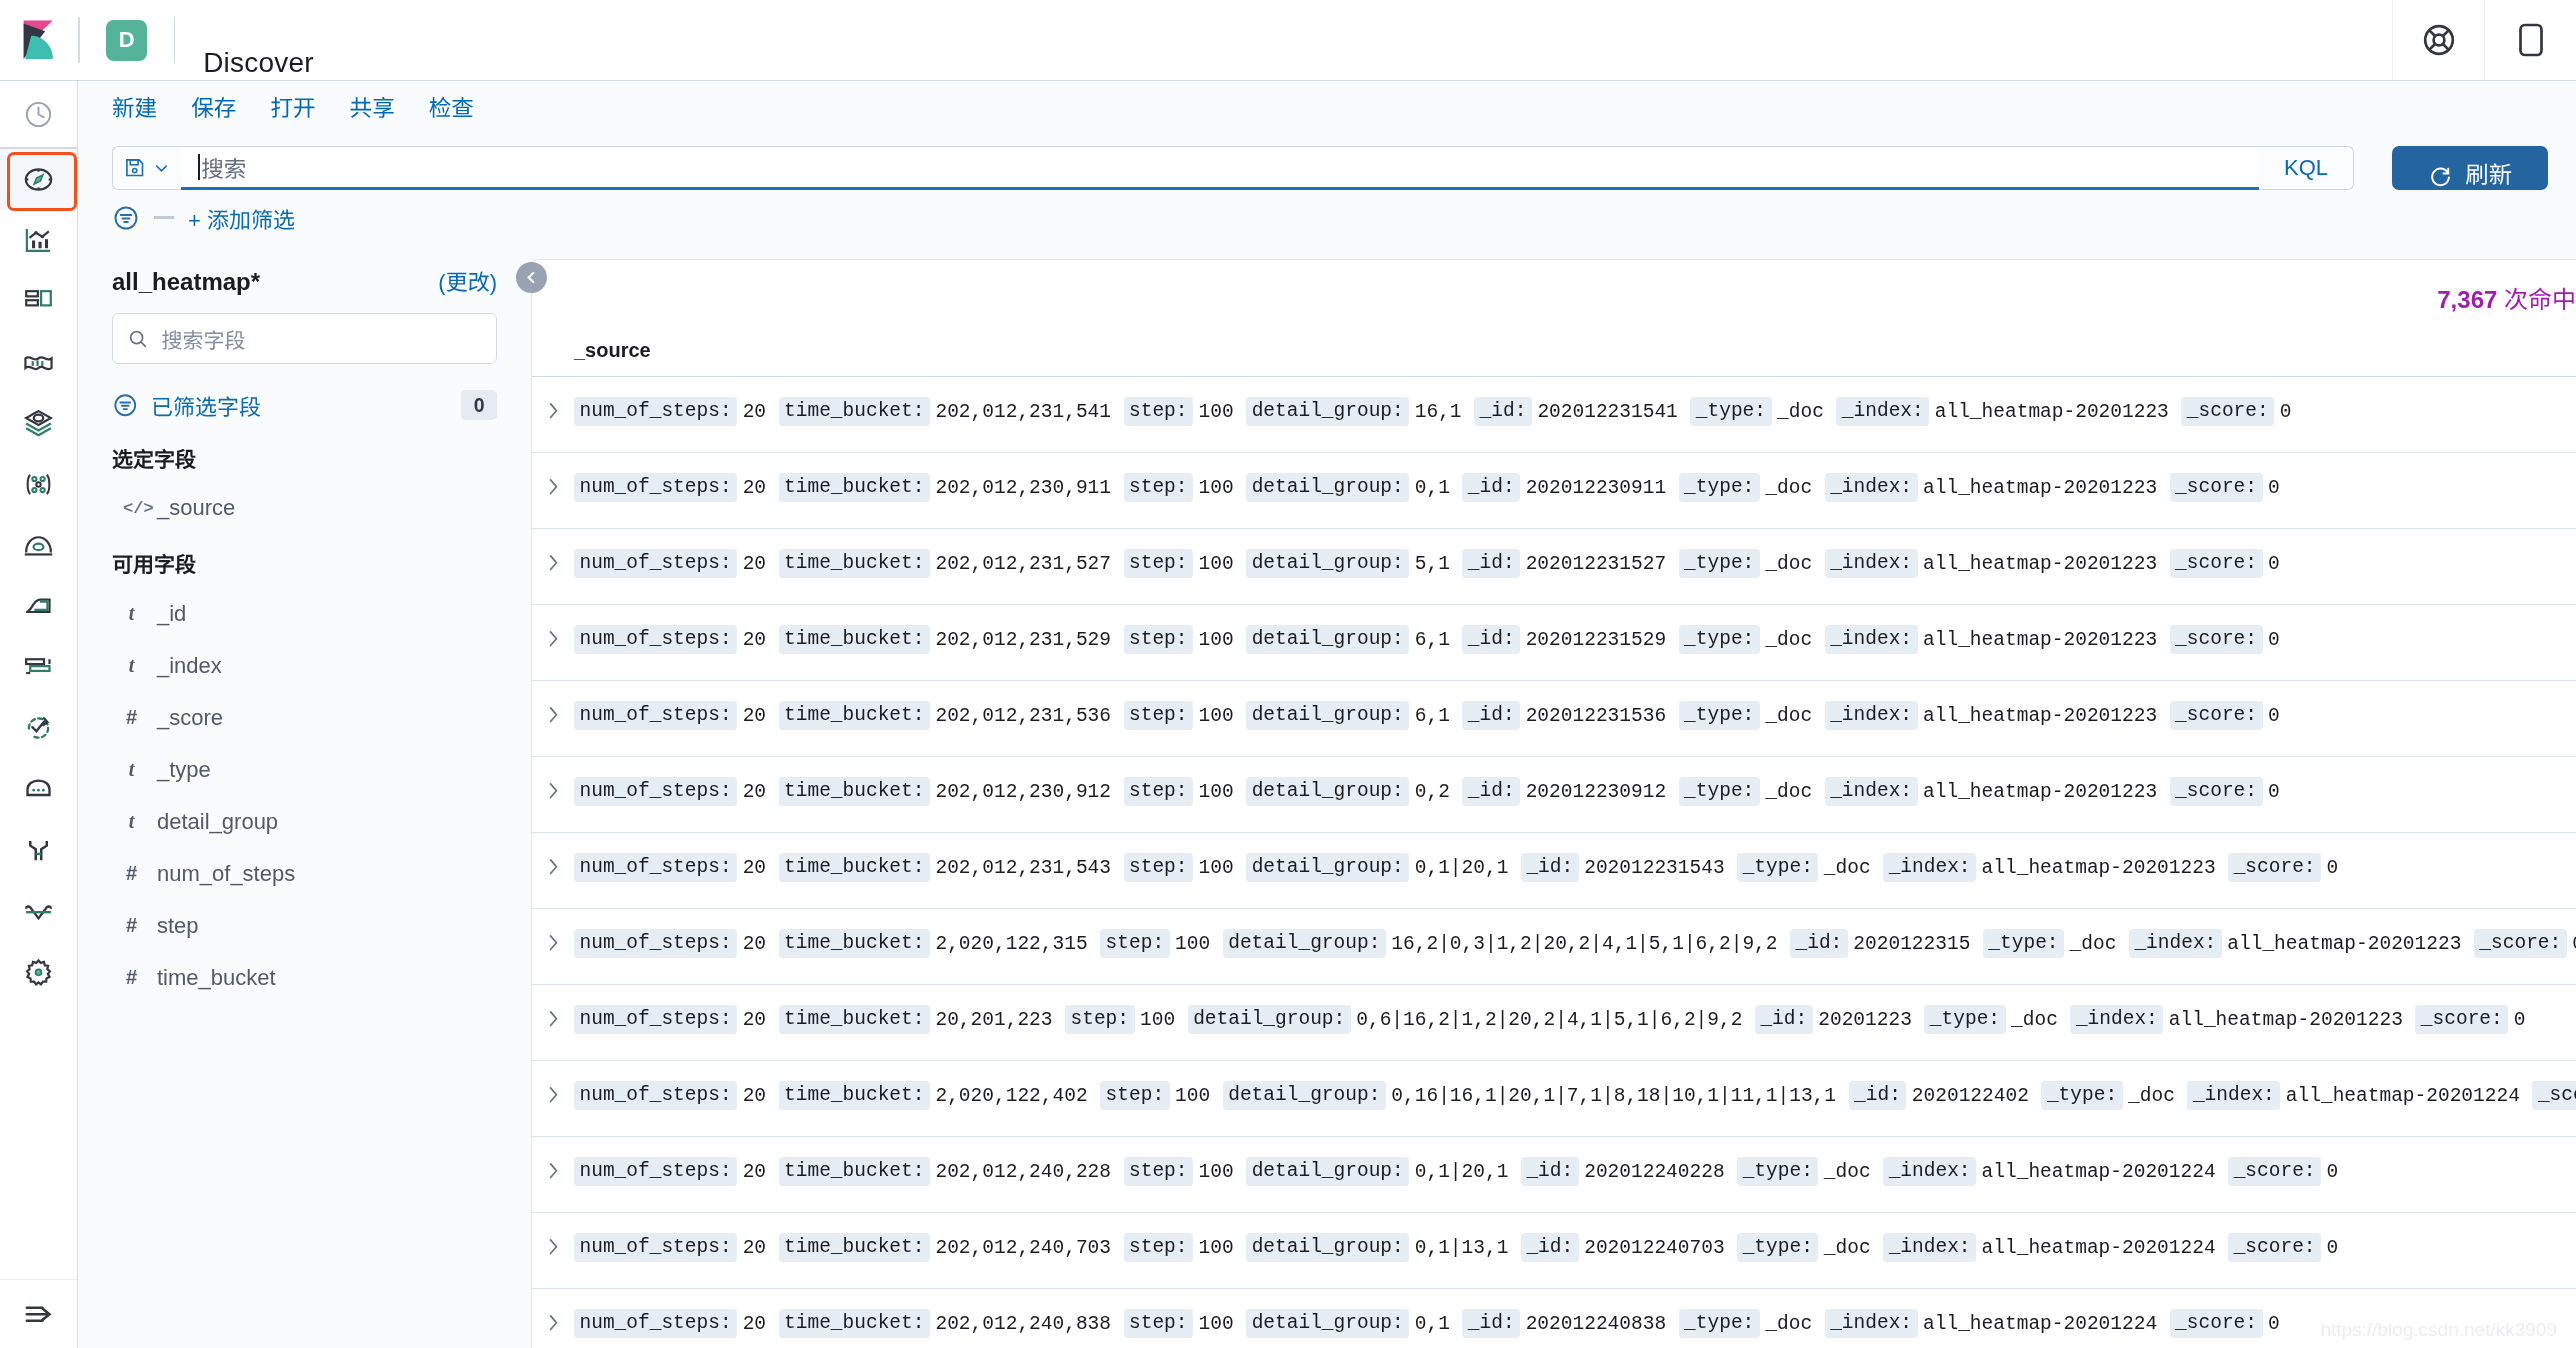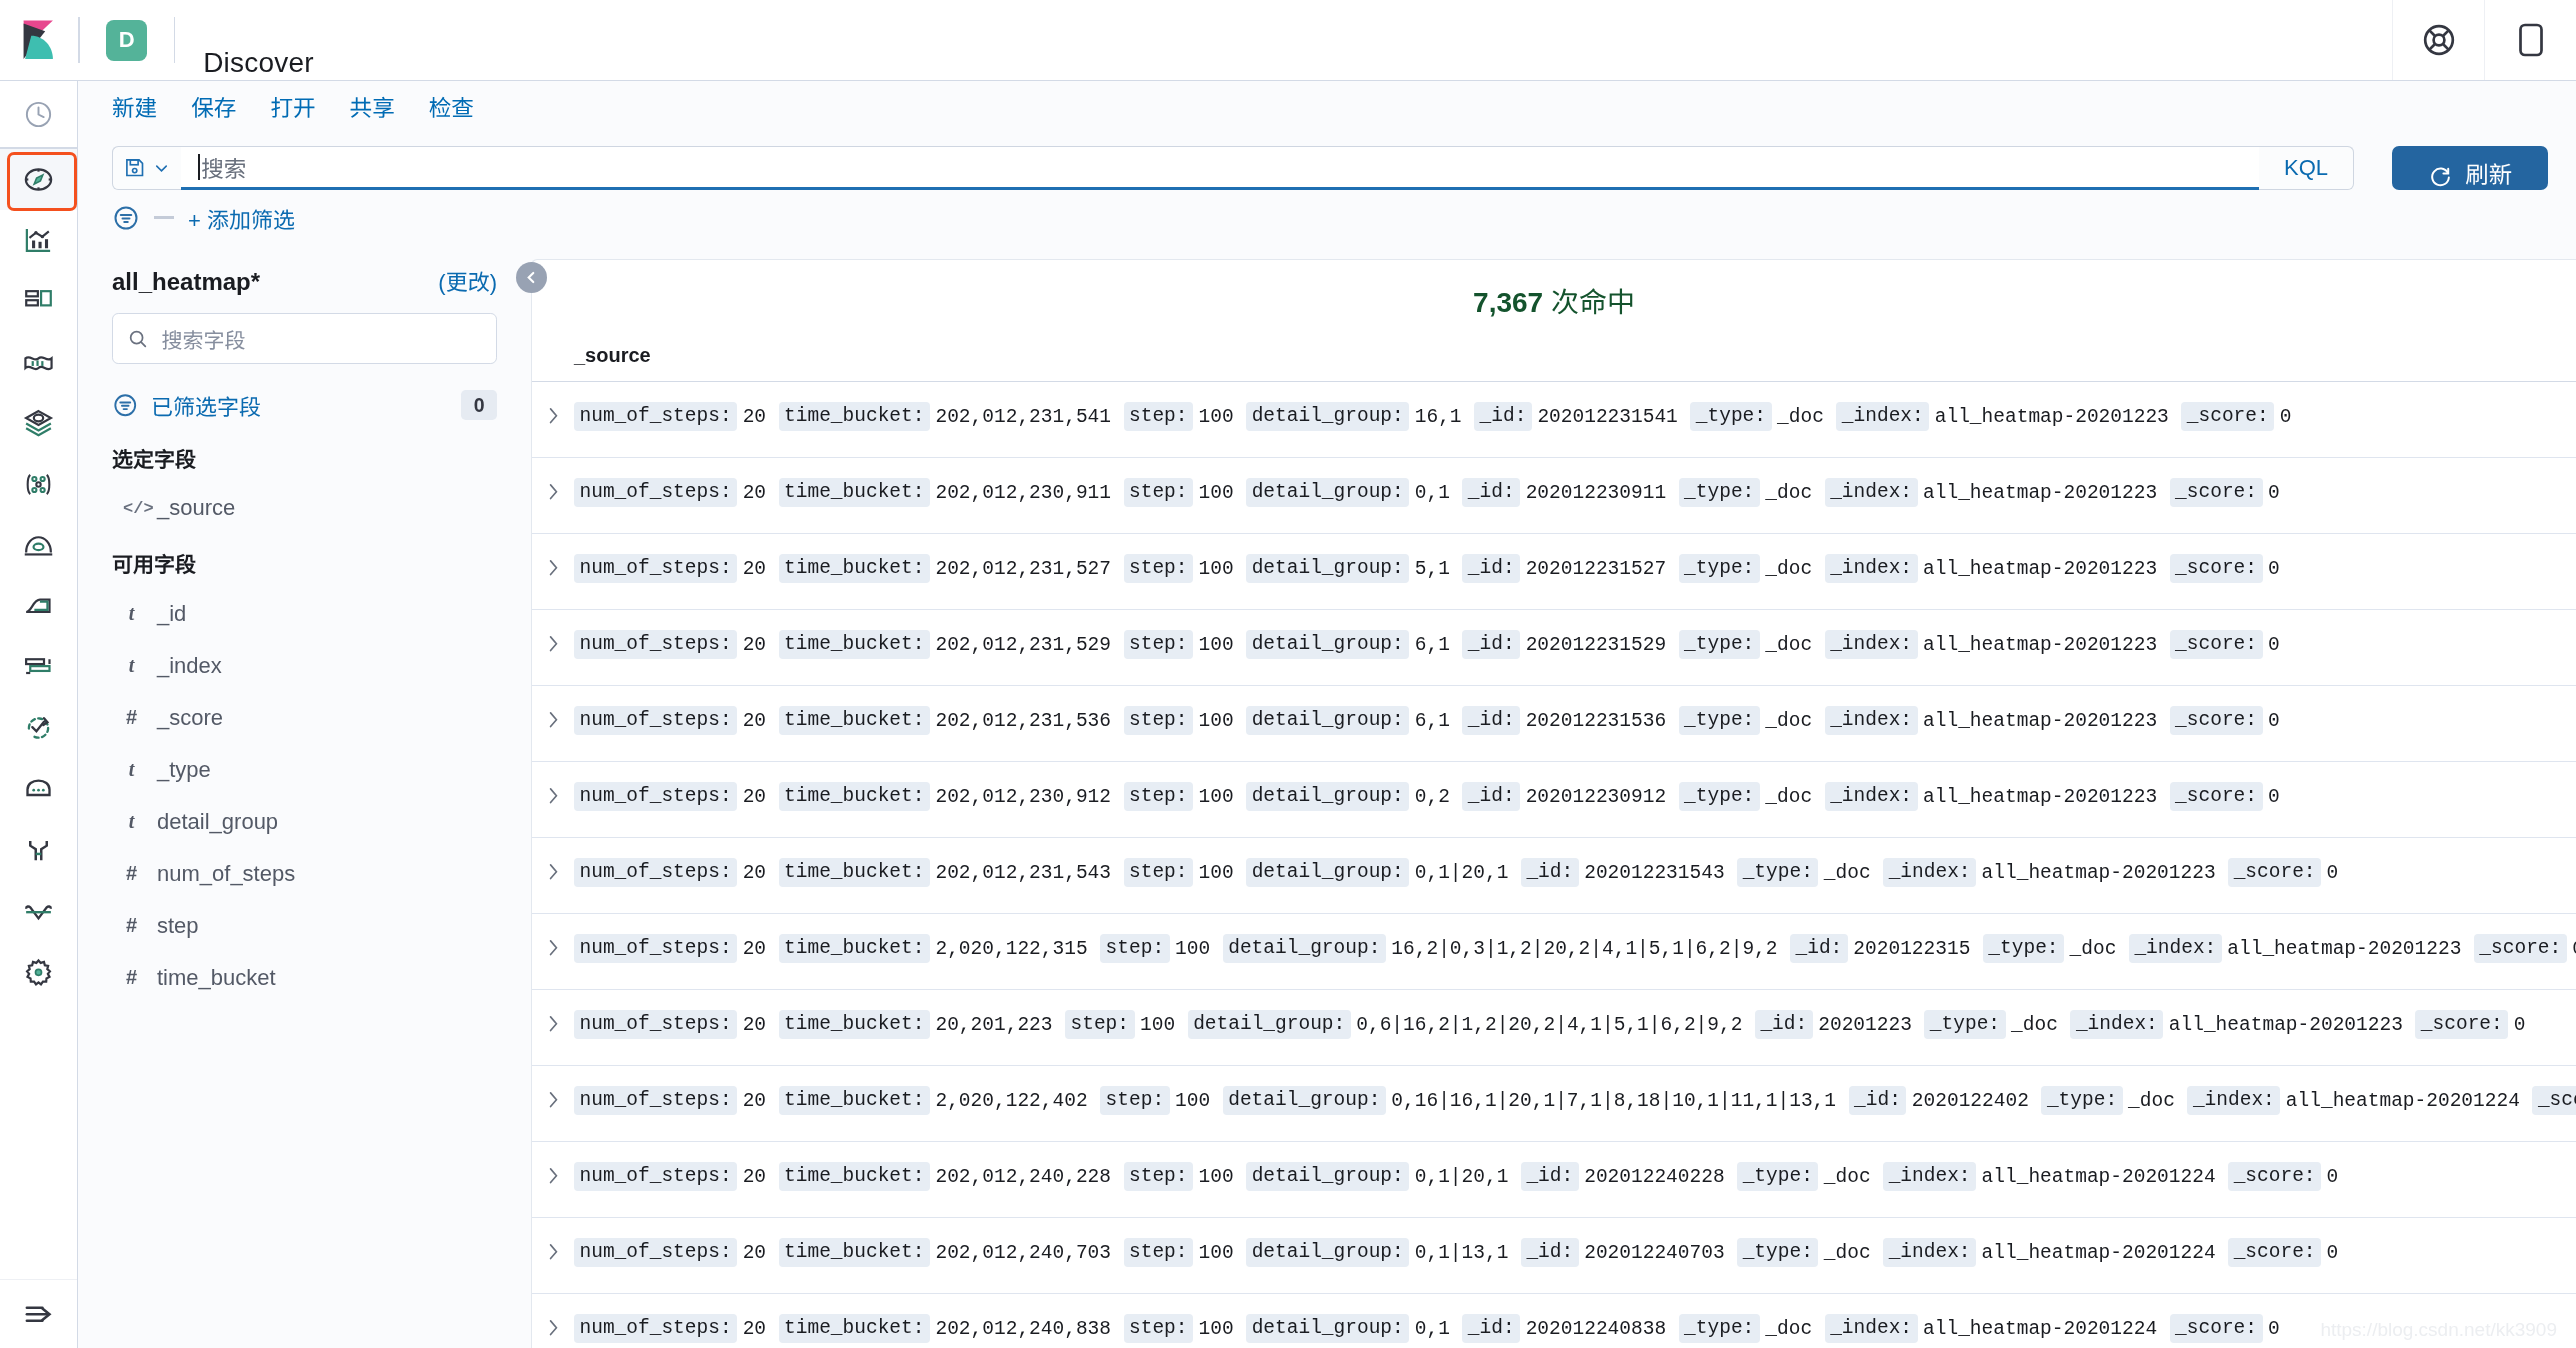--- a/index.html
+++ b/index.html
@@ -197,22 +197,22 @@
     flex: 1; min-width: 0;
     background: #ffffff;
     border: 1.6px solid #e3e8ef;
     border-right: none; border-bottom: none;
     border-radius: 6.2px 0 0 0;
     margin: 14px 0 0 0;
     display: flex; flex-direction: column; overflow: hidden;
     position: relative;
   }
   .hits {
-    text-align: center; padding: 20px 0 12.5px 0;
-    font-size: 28px; color: #14532d;
+    text-align: right; padding: 20px 0 12.5px 0;
+    font-size: 24px; color: #a21caf;
   }
   .hits b { font-weight: 700; }
   .docs-th {
     padding: 11px 0 14px 42px;
     font-size: 20px; font-weight: 700; color: #1a1c21;
     border-bottom: 1.6px solid #d3dae6;
   }
   .docs-rows { flex: 1; overflow: hidden; }
   .doc-row {
     display: flex; align-items: flex-start;

